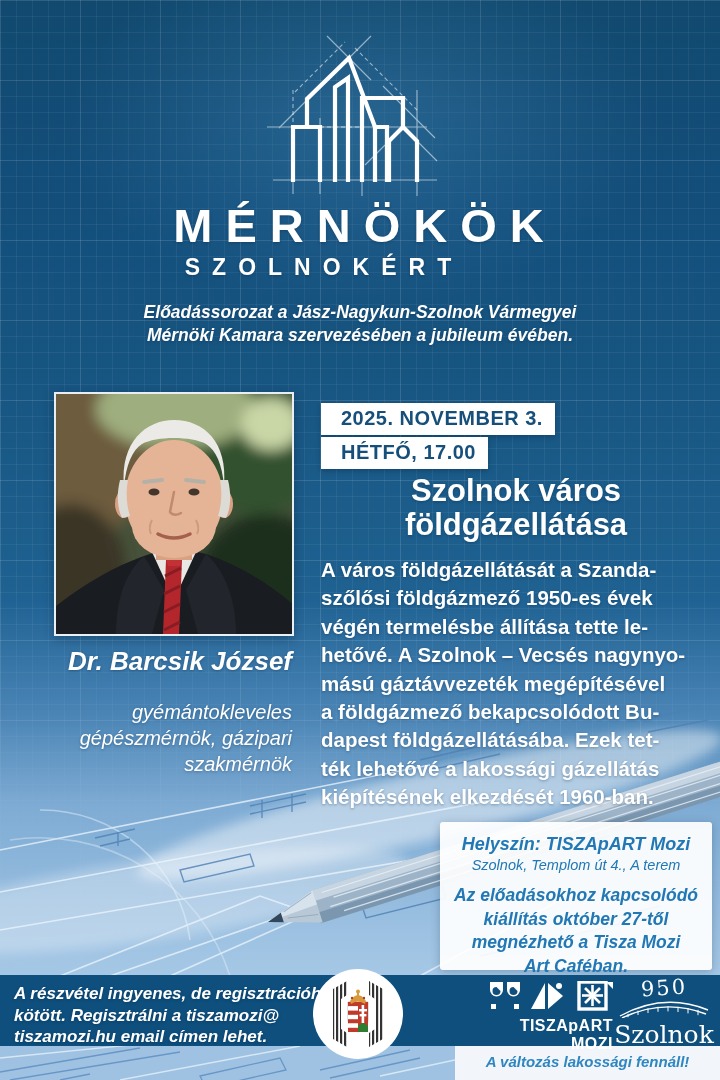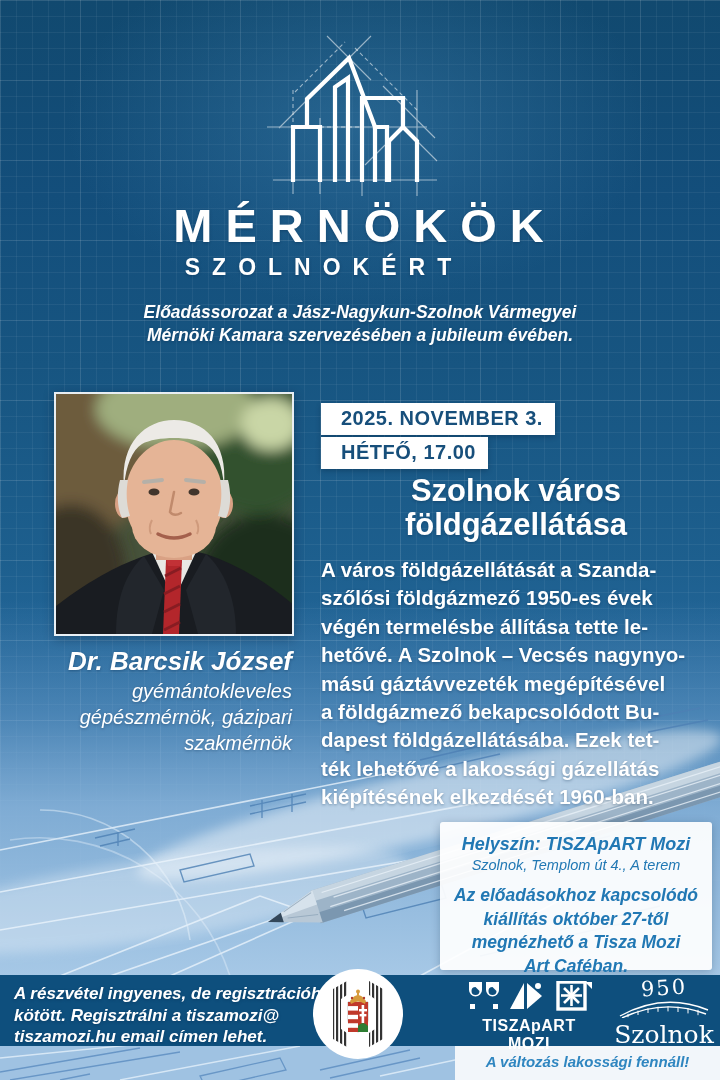--- a/index.html
+++ b/index.html
@@ -24,42 +24,42 @@
   #big-title{left:0;top:198px;width:720px;text-align:center;font-size:47px;font-weight:800;
     letter-spacing:13px;padding-left:10px;box-sizing:border-box;}
   #sub-title{left:0;top:254px;width:636px;text-align:center;font-size:23px;font-weight:700;
     letter-spacing:12px;padding-left:12px;box-sizing:border-box;}
   #series-intro{left:0;top:301px;width:720px;text-align:center;font-size:17.5px;font-weight:700;
     font-style:italic;line-height:23px;white-space:pre-line;}
   #photo-frame{left:54px;top:392px;width:240px;height:244px;border:2px solid rgba(255,255,255,0.9);
     box-sizing:border-box;box-shadow:0 3px 10px rgba(0,25,50,0.35);}
   #speaker-block{left:18px;top:645px;width:274px;text-align:right;}
   #speaker-name{font-size:26px;font-weight:800;font-style:italic;line-height:33px;}
-  #speaker-titles{font-size:20px;font-style:italic;line-height:26px;white-space:pre-line;margin-top:0;text-align:right;}
+  #speaker-titles{font-size:20px;font-style:italic;line-height:26px;white-space:pre-line;margin-top:21px;text-align:right;}
   #badges{left:321px;top:403px;}
   .badge{display:table;background:#ffffff;color:#174f7b;font-weight:800;font-size:20px;
     letter-spacing:0.5px;padding:4px 12px 5px 20px;margin-bottom:2px;box-shadow:0 2px 5px rgba(0,25,50,0.3);}
   #event-title{left:321px;top:474px;width:390px;font-size:31px;font-weight:800;line-height:34px;white-space:pre-line;text-align:center;}
   #event-desc{left:321px;top:556px;width:394px;font-size:20.5px;font-weight:600;line-height:28.4px;white-space:pre-line;}
   #venue-box{left:440px;top:822px;width:272px;height:148px;background:rgba(255,255,255,0.93);
     border-radius:3px;text-align:center;color:#2178b4;box-shadow:0 2px 10px rgba(0,30,60,0.25);
     padding-top:12px;box-sizing:border-box;}
   #venue-line1{font-size:18px;font-weight:600;font-style:italic;}
   #venue-line2{font-size:14.5px;font-style:italic;margin-top:2px;}
   #venue-exhibition{font-size:17.5px;font-weight:700;font-style:italic;line-height:23.5px;
     white-space:pre-line;margin-top:11px;}
   #bottom-bar{left:0;top:975px;width:720px;height:71px;background:#0e4f7d;}
   #registration{left:14px;top:983px;width:330px;font-size:17px;font-weight:600;font-style:italic;
     line-height:21.5px;white-space:pre-line;}
   #strip-left{left:0;top:1046px;width:455px;height:34px;background:#9fc2e2;overflow:hidden;}
   #strip-right{left:455px;top:1046px;width:265px;height:34px;background:#f2f6fa;}
   #tagline{width:265px;text-align:center;margin-top:7px;font-size:15px;font-weight:700;
     font-style:italic;color:#2f86c0;}
   #chamber-logo{left:312px;top:968px;width:92px;height:92px;}
-  #tiszapart-logo{left:461px;top:981px;width:136px;text-align:center;color:#fff;}
+  #tiszapart-logo{left:477px;top:981px;width:136px;text-align:right;color:#fff;}
   #tiszapart-label{font-size:16px;font-weight:700;letter-spacing:0.5px;margin-top:2px;}
   #szolnok-logo{left:614px;top:976px;width:100px;text-align:center;color:#fff;
     font-family:"DejaVu Serif",serif;}
   #szolnok-950{font-size:21px;letter-spacing:2px;transform:rotate(-4deg);}
   #szolnok-name{font-size:25px;margin-top:-2px;}
 </style>
 </head>
 <body>
 
 <div id="poster">

